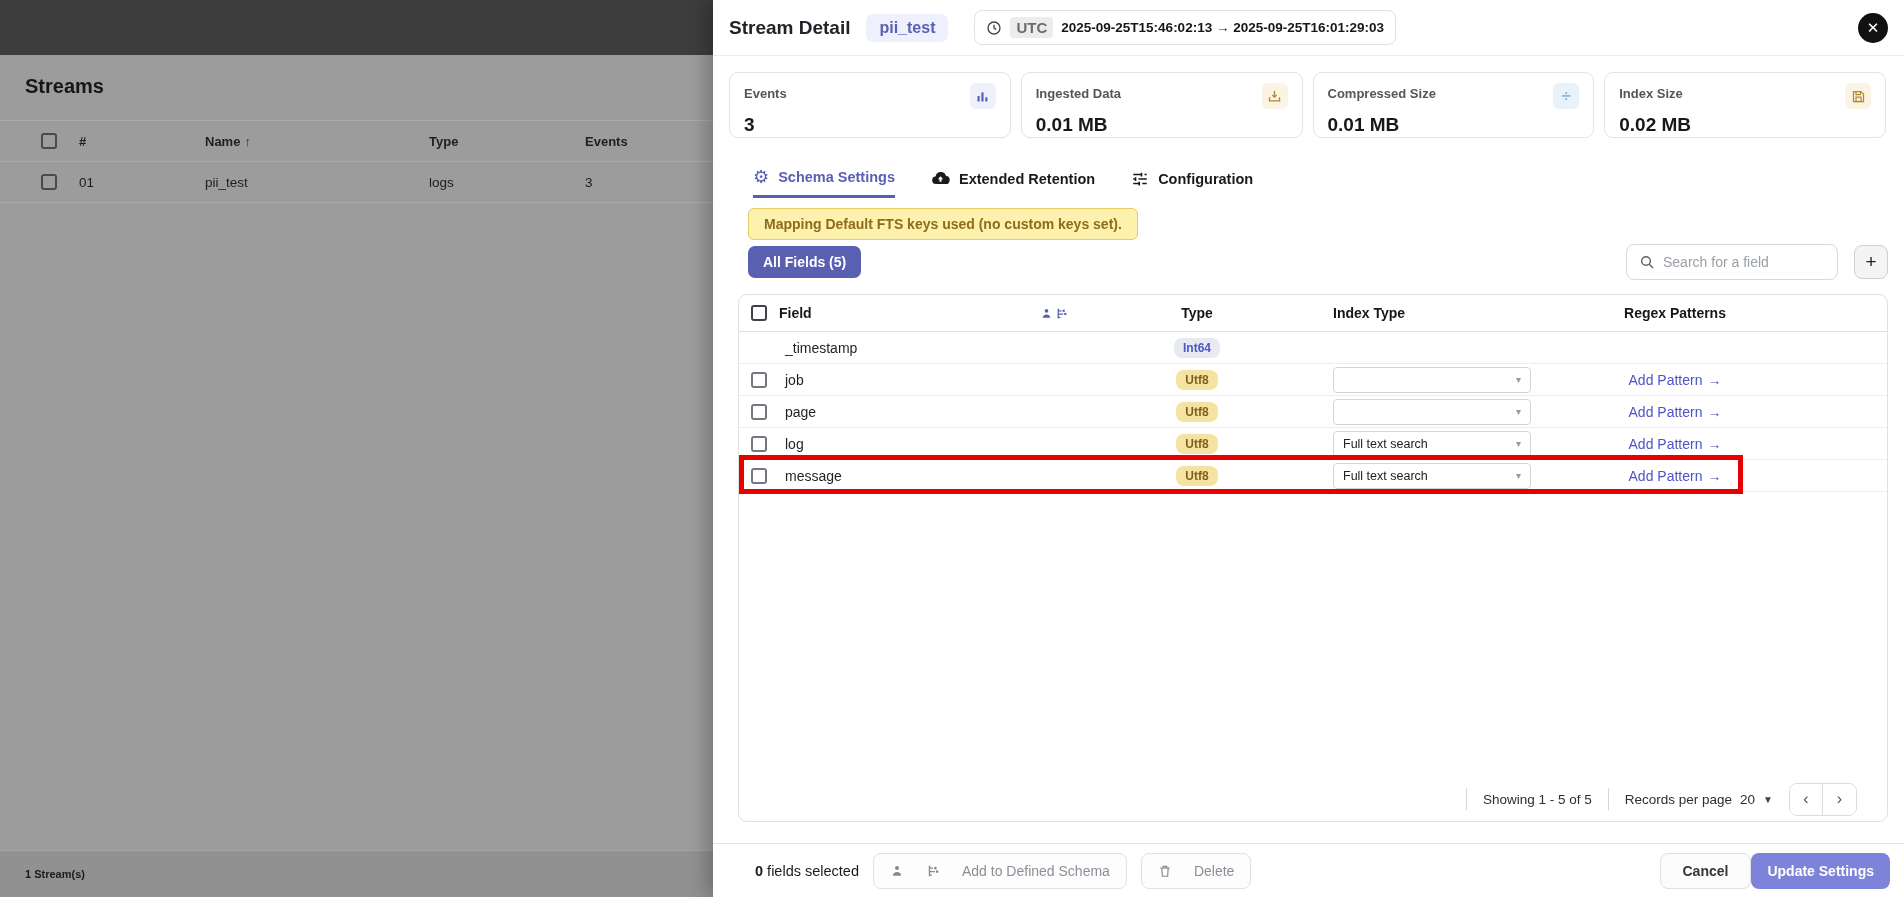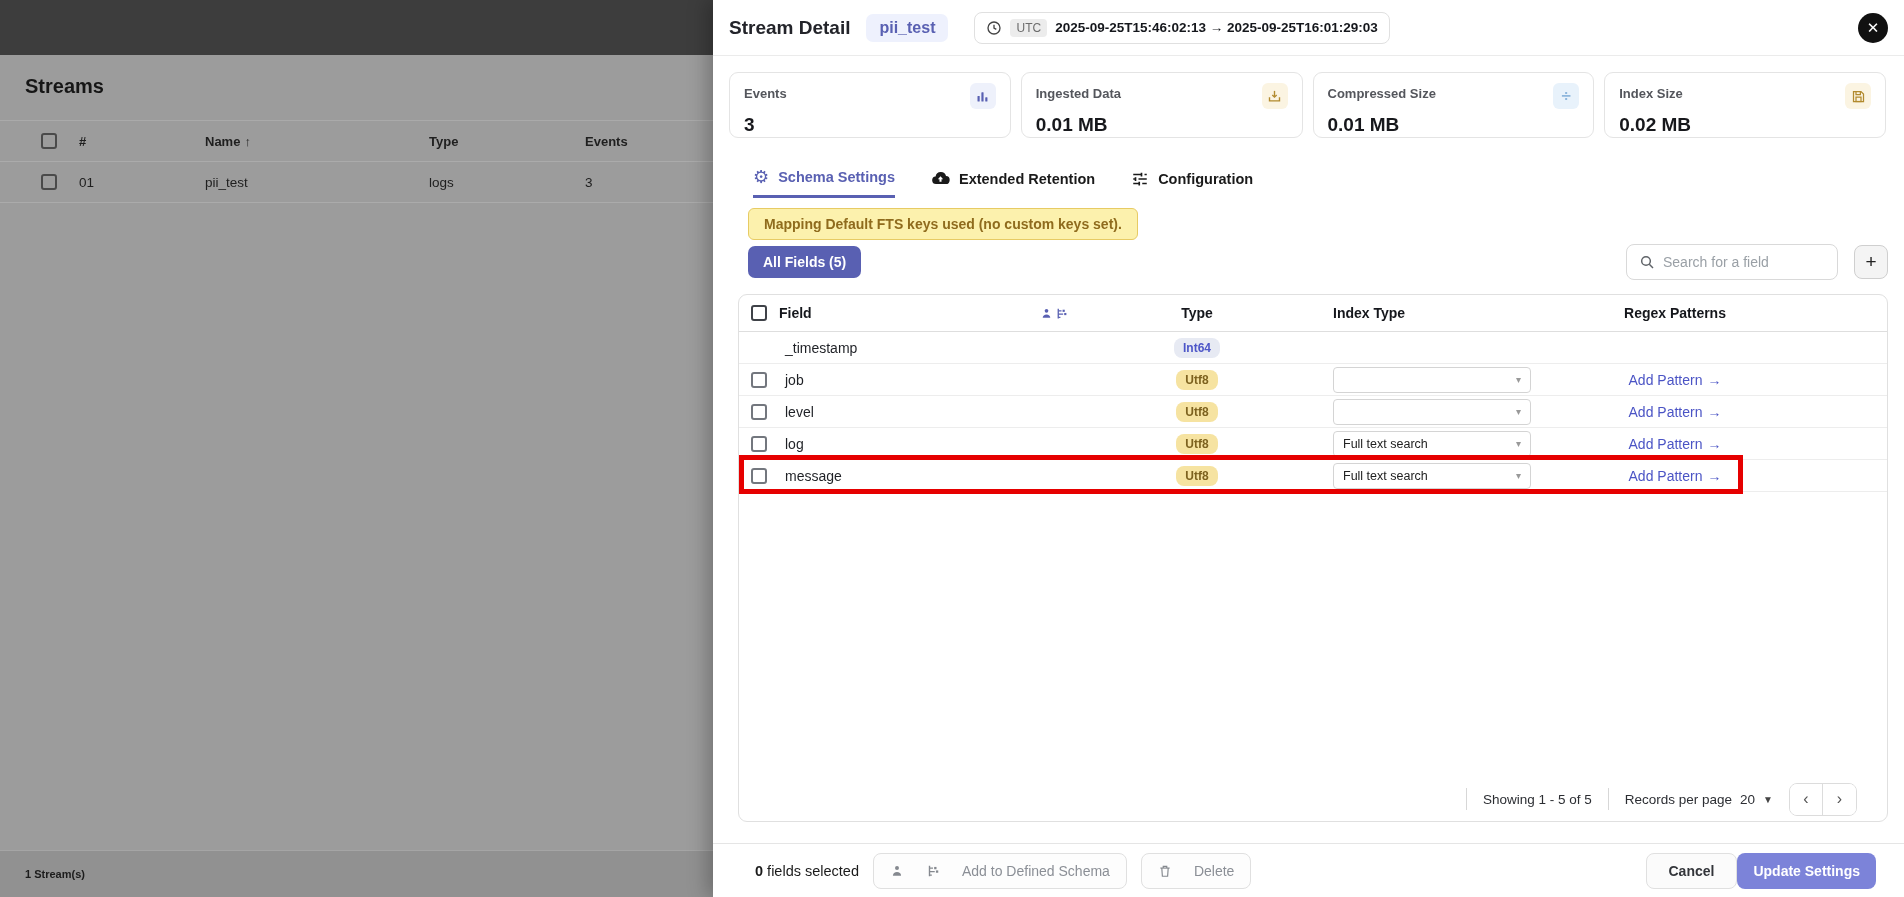--- a/index.html
+++ b/index.html
@@ -30,21 +30,21 @@
   .cb{width:16px;height:16px;border:2px solid #4a4a4a;border-radius:3px;background:transparent;display:inline-block;}
   .bg-footer{position:absolute;left:0;bottom:0;width:100%;height:47px;background:#919191;border-top:1px solid #a5a5a5;display:flex;align-items:center;padding-left:25px;font-size:11px;font-weight:700;color:#1c1c1c;}
   .sort-arrow{margin-left:4px;font-weight:700;}
 
   
   .drawer{position:absolute;left:713px;top:0;width:1191px;height:897px;background:#ffffff;box-shadow:-6px 0 18px rgba(0,0,0,.25);}
   .drawer-header{height:56px;display:flex;align-items:center;padding:0 16px 0 16px;border-bottom:1px solid #ebebeb;position:relative;}
   .drawer-title{font-size:19px;font-weight:600;color:#23242a;}
   .stream-badge{margin-left:16px;background:#eef1fd;color:var(--accent);font-size:16px;font-weight:700;padding:5px 13px;border-radius:7px;}
   .time-chip{margin-left:26px;display:flex;align-items:center;gap:8px;border:1px solid #e0e0e0;border-radius:8px;padding:6px 11px;}
-  .tz-badge{background:#ececec;color:#6c6c6c;font-size:12px;font-weight:400;border-radius:4px;padding:2px 6px;}
+  .tz-badge{background:#ececec;color:#6c6c6c;font-size:15px;font-weight:700;border-radius:4px;padding:2px 6px;}
   .time-range{font-size:13.5px;font-weight:700;color:#15171c;}
   .close-btn{position:absolute;right:16px;top:13px;width:30px;height:30px;border-radius:50%;background:#111;color:#fff;display:flex;align-items:center;justify-content:center;font-size:15px;font-weight:700;cursor:pointer;}
 
   
   .stats-row{display:flex;gap:10px;padding:16px 18px 0 16px;}
   .stat-card{flex:1;border:1px solid #e4e4e4;border-radius:9px;padding:10px 14px 12px;height:66px;background:#fff;}
   .stat-top{display:flex;justify-content:space-between;align-items:flex-start;}
   .stat-label{font-size:13px;font-weight:600;color:#54565c;padding-top:3px;}
   .stat-value{font-size:19px;font-weight:700;color:#17181c;margin-top:5px;}
   .icon-box{width:26px;height:26px;border-radius:6px;display:flex;align-items:center;justify-content:center;}
@@ -94,21 +94,21 @@
 
   .pagination{position:absolute;bottom:0;left:0;width:100%;height:44px;display:flex;align-items:center;justify-content:flex-end;gap:16px;padding-right:30px;font-size:13.5px;color:#2c2e33;}
   .pg-divider{width:1px;height:22px;background:#d7d7d7;}
   .per-page{display:flex;align-items:center;gap:8px;}
   .pp-caret{font-size:10px;color:#444;}
   .pager{display:flex;border:1px solid #dcdcdc;border-radius:8px;overflow:hidden;}
   .pager-btn{width:33px;height:31px;display:flex;align-items:center;justify-content:center;color:#555;font-size:16px;background:#fff;cursor:pointer;}
   .pager-btn:first-child{border-right:1px solid #dcdcdc;}
 
   
-  .drawer-footer{position:absolute;bottom:0;left:0;width:100%;height:54px;border-top:1px solid #e5e5e5;display:flex;align-items:center;justify-content:space-between;padding:0 28px 0 42px;background:#fff;}
+  .drawer-footer{position:absolute;bottom:0;left:0;width:100%;height:54px;border-top:1px solid #e5e5e5;display:flex;align-items:center;justify-content:space-between;padding:0 14px 0 42px;background:#fff;}
   .footer-left{display:flex;align-items:center;gap:14px;}
   .selected-text{font-size:14.5px;color:#1a1a1a;}
   .selected-text b{font-weight:700;}
   .ghost-btn{display:flex;align-items:center;gap:22px;border:1px solid #e0e0e0;border-radius:8px;background:#fdfdfd;color:#8b8f96;font-size:14px;height:36px;padding:0 16px;cursor:pointer;}
   .footer-right{display:flex;align-items:flex-start;}
   .cancel-btn{border:1px solid #e0e0e0;border-radius:8px;background:#fbfbfb;color:#33353a;font-size:14px;font-weight:600;height:36px;padding:0 22px;cursor:pointer;}
   .update-btn{border:none;border-radius:8px;background:var(--update-button);color:#fff;font-size:14px;font-weight:600;height:36px;padding:0 16px;cursor:pointer;}
   svg{display:block;}
 </style>
 </head>
@@ -302,21 +302,21 @@
         </span>
       </span>
       <span class="c-regex"><span class="add-pattern"><span>Add Pattern</span><span class="ap-arrow">→</span></span></span>
       <span></span>
     </div>
 
     <div class="srow sbody-row">
       <span class="c-check">
           <span class="cb light"></span>
         </span>
-      <span class="c-field">level</span>
+      <span class="c-field">page</span>
       <span class="c-icon"></span>
       <span class="c-type">
           <span class="type-badge utf8">Utf8</span>
         </span>
       <span class="c-index">
         <span class="dropdown">
           <span></span>
           <span class="dd-caret">▾</span>
         </span>
       </span>

